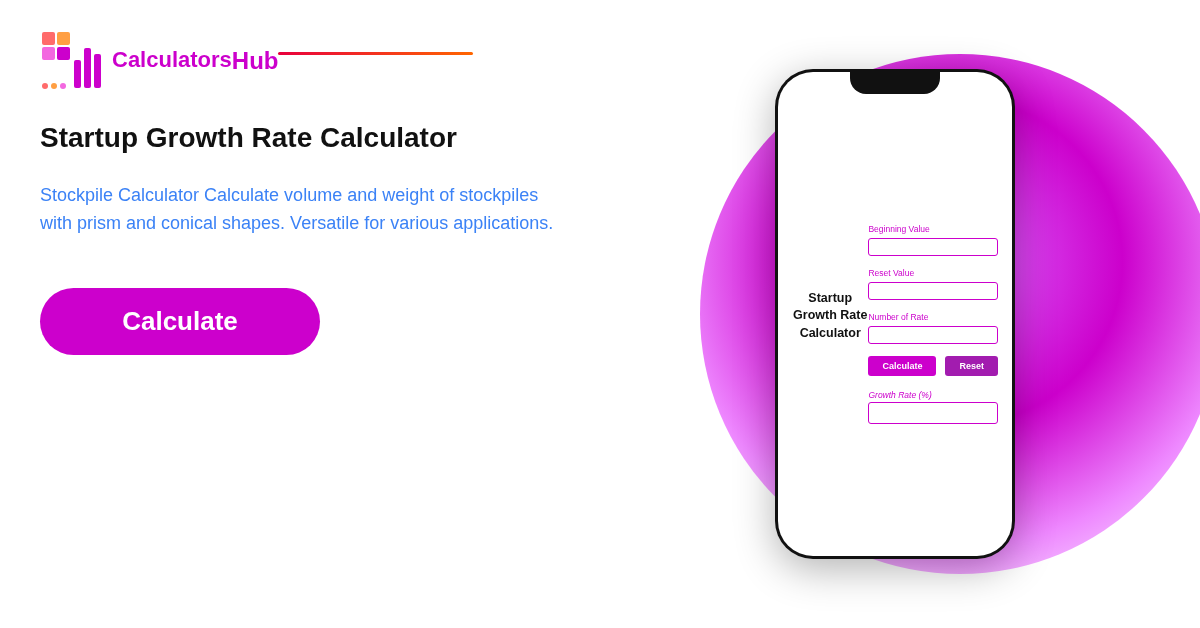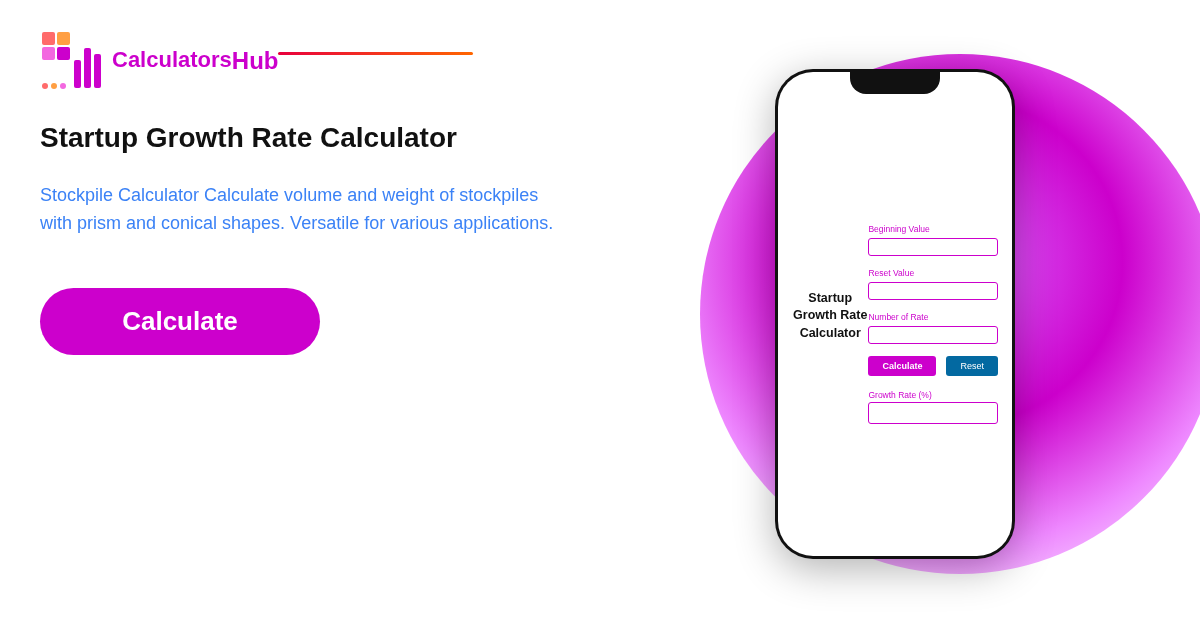--- a/index.html
+++ b/index.html
@@ -207,36 +207,37 @@
       color: #fff;
       border: none;
       border-radius: 3px;
       font-size: 9px;
       font-weight: 600;
       padding: 5px 14px;
       cursor: pointer;
     }
 
     .phone-btn-reset {
-      background: #0369a1;
+      background: #a21caf;
       color: #fff;
       border: none;
       border-radius: 3px;
       font-size: 9px;
-      font-weight: 400;
+      font-weight: 700;
       padding: 5px 14px;
       cursor: pointer;
       margin-left: auto;
     }
 
     .result-label {
       font-size: 8.5px;
       color: #cc00cc;
       margin-bottom: 2px;
       font-weight: 500;
+      font-style: italic;
     }
 
     .result-input {
       width: 100%;
       height: 22px;
       border: 1.5px solid #cc00cc;
       border-radius: 3px;
       background: #fff;
     }
   </style>

